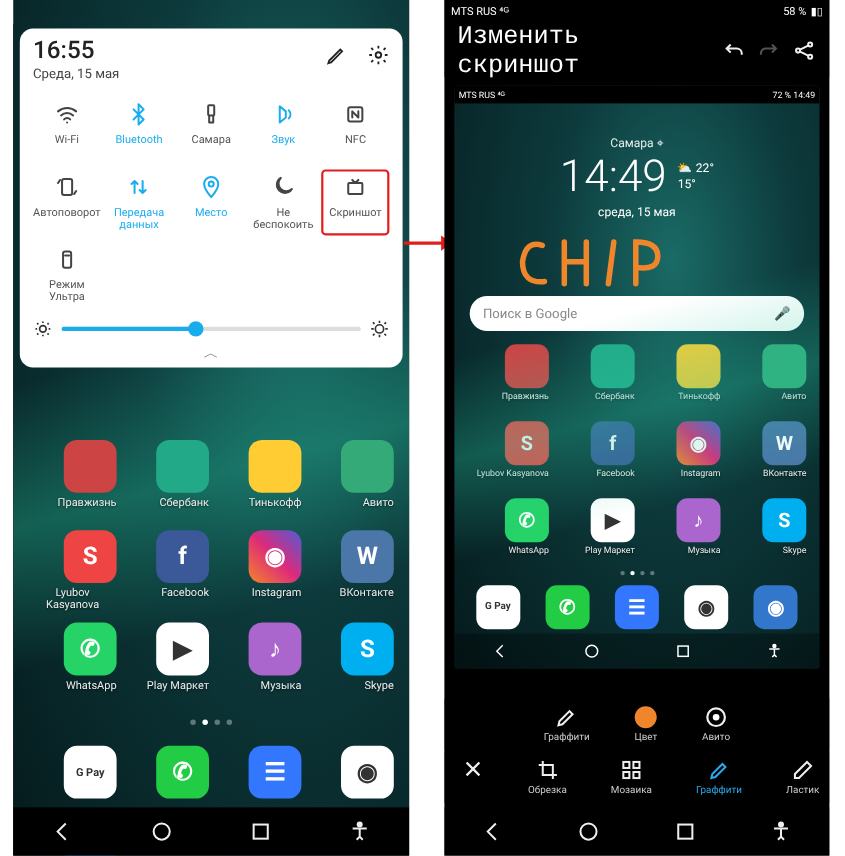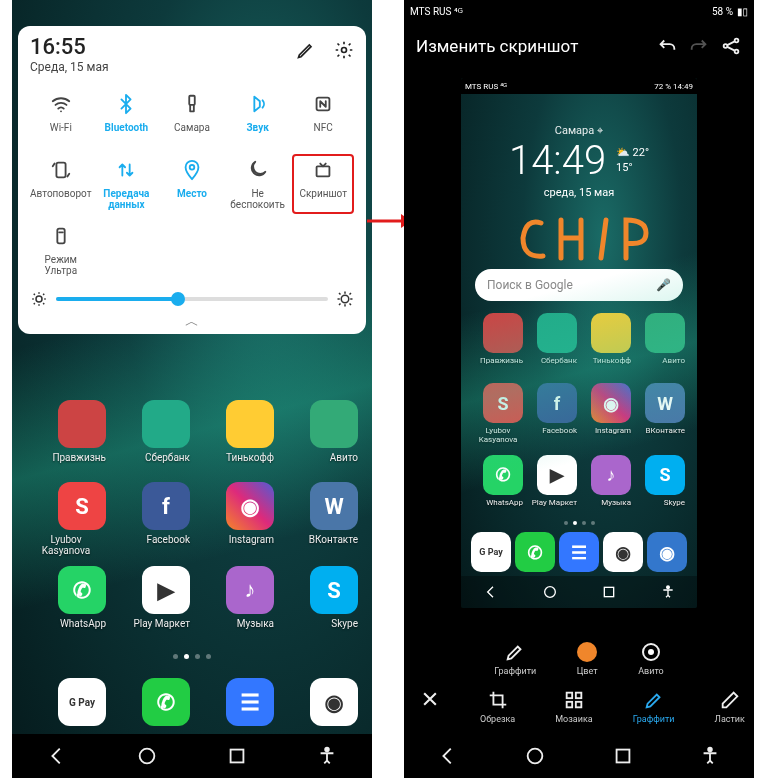--- a/index.html
+++ b/index.html
@@ -19,21 +19,21 @@
   .qs-time { font-size: 22px; font-weight: 500; line-height: 1; }
   .qs-date { font-size: 12px; color: #444; margin-top: 2px; }
   .qs-head-icons { display: flex; gap: 18px; align-items: center; margin-top: 4px; }
   .qs-icon-sm svg { width: 20px; height: 20px; }
   .qs-grid { display: grid; grid-template-columns: repeat(5,1fr); gap: 6px 4px; margin-top: 14px; }
   .qs-tile { display: flex; flex-direction: column; align-items: center; gap: 6px; padding: 4px 0; }
   .qs-tile .ico { width: 24px; height: 24px; display: flex; align-items: center; justify-content: center; }
   .qs-tile .ico svg { width: 22px; height: 22px; }
   .qs-tile .lbl { font-size: 10px; color: #555; text-align: center; line-height: 1.1; min-height: 22px; }
   .qs-tile.on .ico svg { stroke: #1aadee; fill: none; }
-  .qs-tile.on .lbl { color: #1aadee; font-weight: bold; }
+  .qs-tile.on .lbl { color: #1aadee; }
   .qs-tile.off .ico svg { stroke: #444; fill: none; }
   .highlight { border: 2px solid #e21c1c; border-radius: 4px; padding: 2px 0; }
   .slider-row { display: flex; align-items: center; gap: 8px; margin: 10px 0 4px; }
   .slider-row svg { width: 18px; height: 18px; stroke: #333; }
   .slider { flex: 1; height: 4px; background: #ddd; border-radius: 2px; position: relative; }
   .slider .fill { position: absolute; left: 0; top: 0; height: 4px; background: #1aadee; border-radius: 2px; width: 45%; }
   .slider .thumb { position: absolute; top: 50%; left: 45%; transform: translate(-50%,-50%); width: 14px; height: 14px; border-radius: 50%; background: #1aadee; }
   .chev-down { text-align: center; color: #888; font-size: 14px; line-height: 1; padding-top: 2px; }
 
   
@@ -51,24 +51,24 @@
 
   
   .navbar { position: absolute; bottom: 0; left: 0; right: 0; height: 44px; background: #000; display: flex; justify-content: space-around; align-items: center; z-index: 10; }
   .navbar svg { width: 22px; height: 22px; stroke: #eee; fill: none; stroke-width: 2; }
 
   
   .arrow { position: absolute; left: 367px; top: 210px; width: 44px; height: 22px; }
 
   
   .ed-head { height: 48px; background: #000; color: #fff; display: flex; align-items: center; padding: 0 12px; gap: 10px; }
-  .ed-title { font-size: 17px; flex: 1; }
+  .ed-title { font-size: 23px; flex: 1; font-family: Liberation Mono, monospace; }
   .ed-head .hico { width: 22px; height: 22px; display: flex; align-items: center; justify-content: center; }
   .ed-head svg { stroke: #eee; }
-  .ed-canvas { position: relative; margin: 8px auto 0; width: 236px; height: 530px; background: radial-gradient(ellipse at 60% 30%, #1a6b66 0%, #0d3a3c 40%, #051a1c 100%); border-radius: 2px; overflow: hidden; }
+  .ed-canvas { position: relative; margin: 8px auto 0; width: 332px; height: 530px; background: radial-gradient(ellipse at 60% 30%, #1a6b66 0%, #0d3a3c 40%, #051a1c 100%); border-radius: 2px; overflow: hidden; }
   .ed-canvas .aurora { opacity: .9; }
   .mini-sb { height: 16px; background: #000; color: #fff; display: flex; align-items: center; justify-content: space-between; padding: 0 4px; font-size: 8px; }
   .wx { color: #fff; text-align: center; margin-top: 30px; }
   .wx-loc { font-size: 11px; opacity: .9; }
   .wx-row { display: flex; align-items: center; justify-content: center; gap: 10px; }
   .wx-time { font-size: 40px; font-weight: 300; }
   .wx-temp { font-size: 11px; text-align: left; line-height: 1.3; }
   .wx-date { font-size: 11px; margin-top: 2px; }
   .chip-draw { position: absolute; top: 130px; left: 0; right: 0; height: 60px; }
   .search-pill { margin: 70px 14px 0; background: #fff; border-radius: 20px; height: 32px; display: flex; align-items: center; padding: 0 12px; font-size: 12px; color: #888; gap: 8px; }

